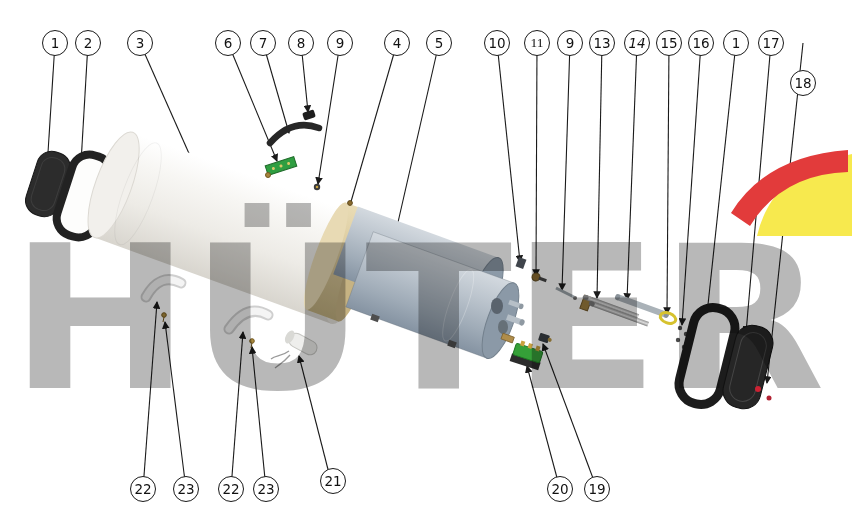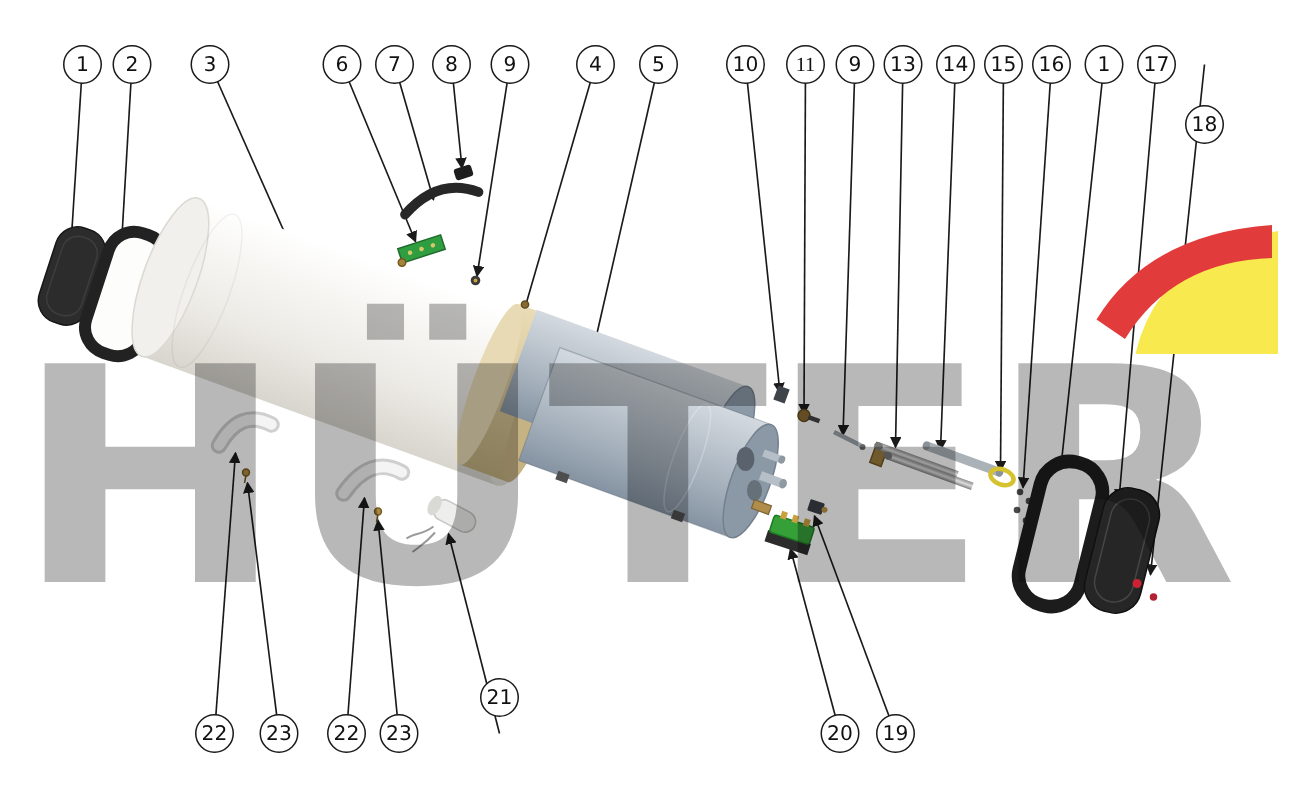--- a/index.html
+++ b/index.html
@@ -277,28 +277,28 @@
 <div class="balloon" style="left:215px;top:30px;">6</div>
 <div class="balloon" style="left:250px;top:30px;">7</div>
 <div class="balloon" style="left:288px;top:30px;">8</div>
 <div class="balloon" style="left:327px;top:30px;">9</div>
 <div class="balloon" style="left:384px;top:30px;">4</div>
 <div class="balloon" style="left:426px;top:30px;">5</div>
 <div class="balloon" style="left:484px;top:30px;">10</div>
 <div class="balloon" style="left:524px;top:30px;font-family:Liberation Serif, serif;">11</div>
 <div class="balloon" style="left:557px;top:30px;">9</div>
 <div class="balloon" style="left:589px;top:30px;">13</div>
-<div class="balloon" style="left:624px;top:30px;">14</div>
+<div class="balloon" style="left:624px;top:30px;font-style:italic;">14</div>
 <div class="balloon" style="left:656px;top:30px;">15</div>
 <div class="balloon" style="left:688px;top:30px;">16</div>
 <div class="balloon" style="left:723px;top:30px;">1</div>
 <div class="balloon" style="left:758px;top:30px;text-align:center;">17</div>
 <div class="balloon" style="left:790px;top:30px;margin-top:40px;">18</div>
 
 <div class="balloon" style="left:130px;top:476px;">22</div>
 <div class="balloon" style="left:173px;top:476px;">23</div>
 <div class="balloon" style="left:218px;top:476px;">22</div>
 <div class="balloon" style="left:253px;top:476px;">23</div>
-<div class="balloon" style="left:320px;top:452px;text-align:right;">21</div>
+<div class="balloon" style="left:320px;top:468px;text-align:right;">21</div>
 <div class="balloon" style="left:547px;top:476px;">20</div>
 <div class="balloon" style="left:584px;top:476px;">19</div>
 
 </div>
 
 </body></html>

